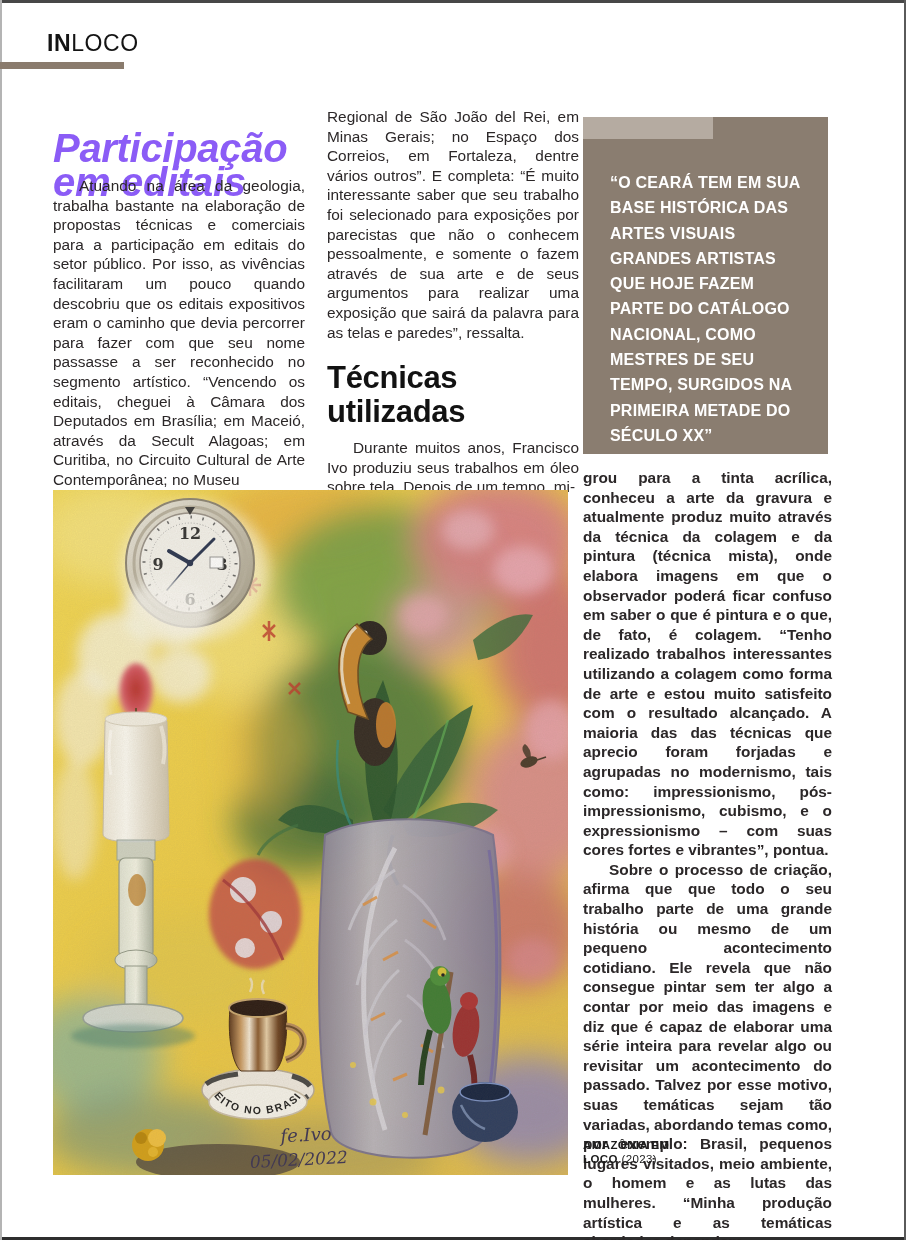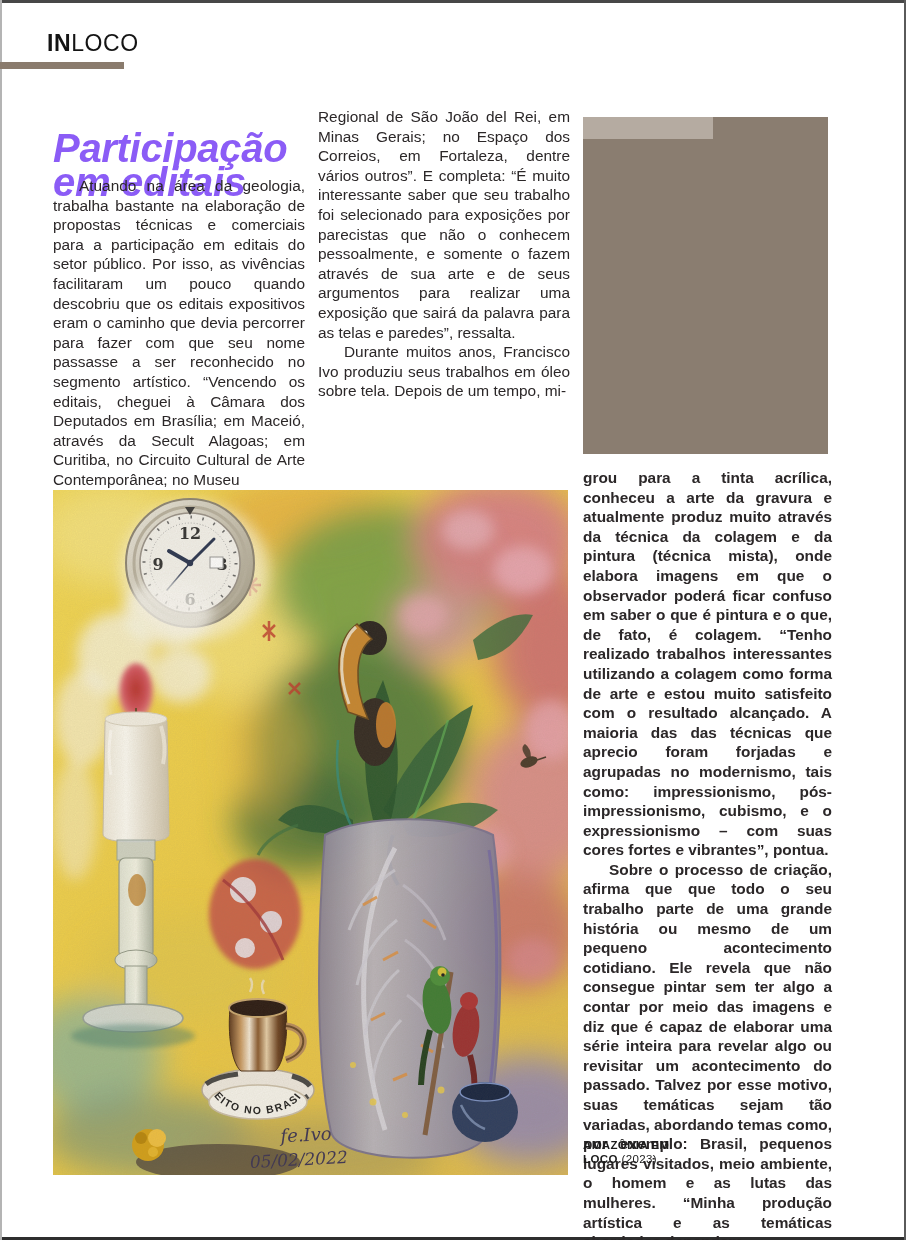--- a/index.html
+++ b/index.html
@@ -14,21 +14,21 @@
   .masthead{position:absolute;left:47px;top:30px;font-size:23px;letter-spacing:.6px;color:#141414;}
   .masthead .bold{font-weight:bold;}
   .masthead-bar{position:absolute;left:0;top:62px;width:124px;height:7px;background:#8a7b6d;}
 
   .h1{position:absolute;left:53px;top:104px;width:262px;font-size:40px;line-height:34px;
       font-weight:bold;letter-spacing:-.3px;color:#8b5cf6;font-style:italic;}
   .col{position:absolute;text-align:justify;font-size:15.4px;line-height:19.6px;color:#2b2728;}
   .col p{margin:0;}
   .col .ind{text-indent:26px;}
   #col1{left:53px;top:176px;width:252px;}
-  #col2{left:318px;top:107px;width:252px;}
+  #col2{left:327px;top:107px;width:252px;}
   .h2{font-size:31px;line-height:34px;font-weight:bold;letter-spacing:-.3px;color:#121212;
       margin:19px 0 9px;text-align:left;}
   #col3{left:583px;top:468px;width:249px;font-weight:bold;}
 
   .quote-box{position:absolute;left:583px;top:117px;width:245px;height:337px;background:#8a7d70;}
   .quote-tab{position:absolute;left:0;top:0;width:130px;height:22px;background:#b5aba1;}
   .quote-box blockquote{margin:53px 24px 0 27px;font-size:16px;line-height:25.3px;font-weight:bold;
       letter-spacing:.2px;color:#ffffff;}
 
   .figure{position:absolute;left:53px;top:490px;width:515px;height:685px;margin:0;}
@@ -51,25 +51,27 @@
   <div class="masthead-bar"></div>
 
   <h1 class="h1">Participação em editais</h1>
 
   <div class="col" id="col1">
     <p class="ind">Atuando na área da geologia, trabalha bastante na elaboração de propostas técnicas e comerciais para a participação em editais do setor público. Por isso, as vivências facilitaram um pouco quando descobriu que os editais expositivos eram o caminho que devia percorrer para fazer com que seu nome passasse a ser reconhecido no segmento artístico. “Vencendo os editais, cheguei à Câmara dos Deputados em Brasília; em Maceió, através da Secult Alagoas; em Curitiba, no Circuito Cultural de Arte Contemporânea; no Museu</p>
   </div>
 
   <div class="col" id="col2">
     <p>Regional de São João del Rei, em Minas Gerais; no Espaço dos Correios, em Fortaleza, dentre vários outros”. E completa: “É muito interessante saber que seu trabalho foi selecionado para exposições por parecistas que não o conhecem pessoalmente, e somente o fazem através de sua arte e de seus argumentos para realizar uma exposição que sairá da palavra para as telas e paredes”, ressalta.</p>
+    <h2 class="h2">Técnicas utilizadas</h2>
     <p class="ind">Durante muitos anos, Francisco Ivo produziu seus trabalhos em óleo sobre tela. Depois de um tempo, mi-</p>
   </div>
 
   <aside class="quote-box">
     <div class="quote-tab"></div>
+    <blockquote>“O CEARÁ TEM EM SUA BASE HISTÓRICA DAS ARTES VISUAIS GRANDES ARTISTAS QUE HOJE FAZEM PARTE DO CATÁLOGO NACIONAL, COMO MESTRES DE SEU TEMPO, SURGIDOS NA PRIMEIRA METADE DO SÉCULO XX”</blockquote>
   </aside>
 
   <div class="col" id="col3">
     <p>grou para a tinta acrílica, conheceu a arte da gravura e atualmente produz muito através da técnica da colagem e da pintura (técnica mista), onde elabora imagens em que o observador poderá ficar confuso em saber o que é pintura e o que, de fato, é colagem. “Tenho realizado trabalhos interessantes utilizando a colagem como forma de arte e estou muito satisfeito com o resultado alcançado. A maioria das das técnicas que aprecio foram forjadas e agrupadas no modernismo, tais como: impressionismo, pós-impressionismo, cubismo, e o expressionismo – com suas cores fortes e vibrantes”, pontua.</p>
     <p class="ind">Sobre o processo de criação, afirma que que todo o seu trabalho parte de uma grande história ou mesmo de um pequeno acontecimento cotidiano. Ele revela que não consegue pintar sem ter algo a contar por meio das imagens e diz que é capaz de elaborar uma série inteira para revelar algo ou revisitar um acontecimento do passado. Talvez por esse motivo, suas temáticas sejam tão variadas, abordando temas como, por exemplo: Brasil, pequenos lugares visitados, meio ambiente, o homem e as lutas das mulheres. “Minha produção artística e as temáticas abordadas dependem</p>
   </div>
 
   <figure class="figure">
     <svg width="515" height="685" viewBox="0 0 515 685" xmlns="http://www.w3.org/2000/svg">
       <defs>

